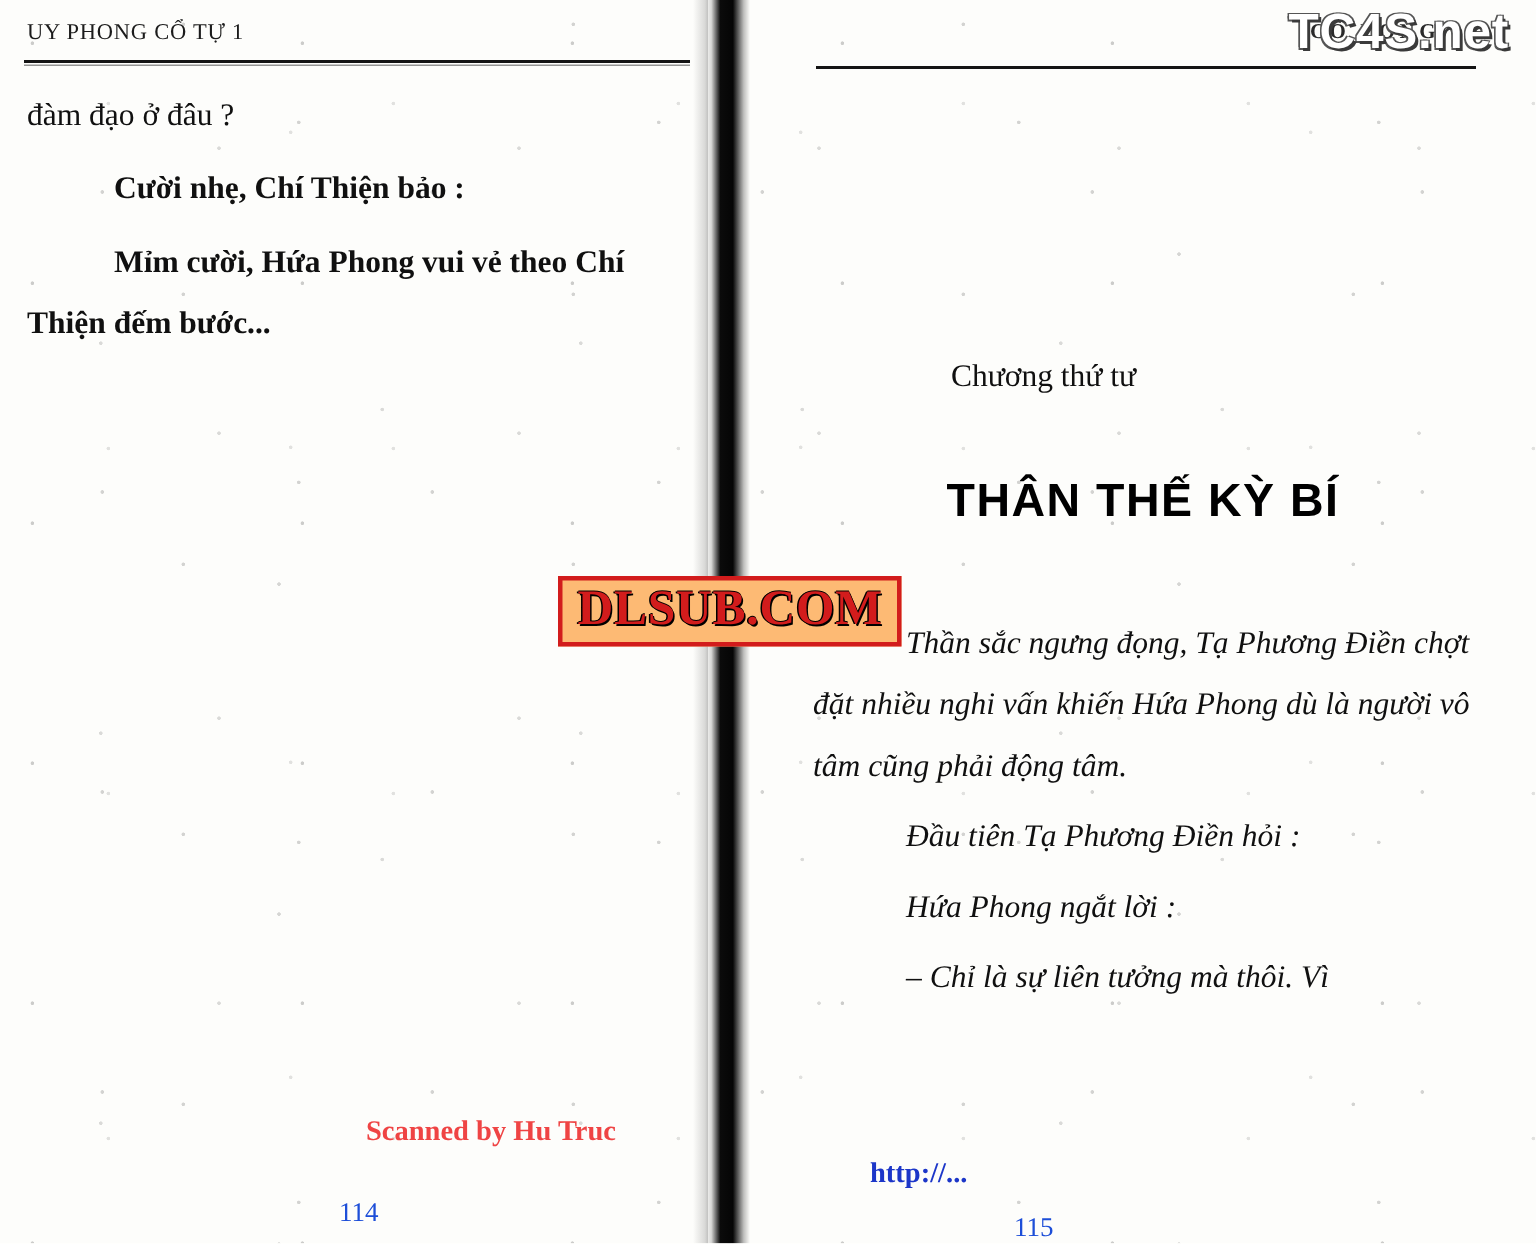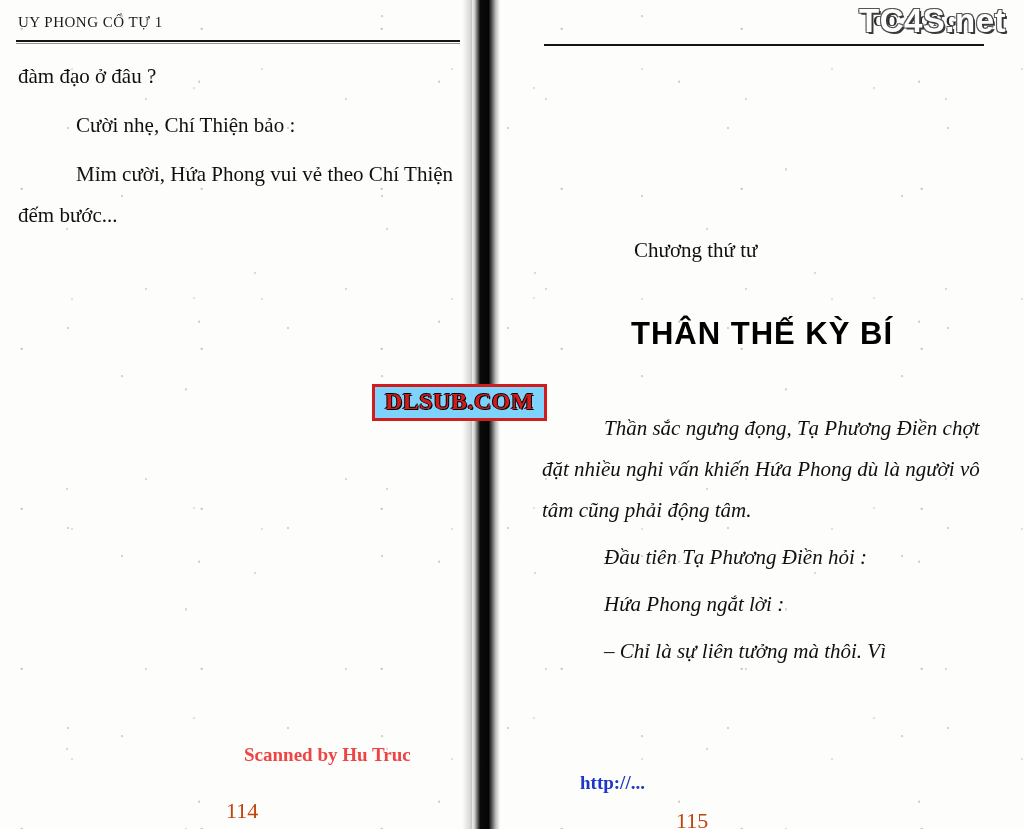--- a/index.html
+++ b/index.html
@@ -78,21 +78,21 @@
     background: rgba(20,20,20,.45);
   }
   .body-left {
     position: absolute;
     left: 18px; top: 56px; width: 440px;
     font-size: 21px;
     line-height: 41px;
     color: #101010;
   }
   .body-left p { margin: 0 0 8px 0; }
-  .indent { text-indent: 58px; }
+  .indent { text-indent: 58px; font-weight: bold; }
 
   
   .right-page { position: absolute; left: 500px; top: 0; width: 524px; height: 829px; border-radius: 16px; }
   .rule-right {
     position: absolute;
     left: 44px; top: 44px; width: 440px; height: 2px;
     background: #141414;
   }
   .author-mark {
     position: absolute;
@@ -124,22 +124,22 @@
     font-size: 21px;
     line-height: 41px;
     color: #101010;
   }
   .body-right p { margin: 0 0 6px 0; font-style: italic; }
   .indent-r { text-indent: 62px; }
 
   
   .folio {
     position: absolute;
-    font-size: 22px;
-    color: #c2410c;
+    font-size: 18px;
+    color: #1d4ed8;
     font-family: "Liberation Serif", serif;
   }
   .folio-left { left: 226px; top: 798px; }
   .folio-right { left: 676px; top: 808px; }
 
   .scanned-by {
     position: absolute;
     left: 244px; top: 744px;
     font-family: "Liberation Serif", serif;
     font-weight: bold;
@@ -154,26 +154,26 @@
     font-size: 19px;
     color: #1c36c8;
     white-space: nowrap;
   }
 
   
   .wm-dlsub {
     position: absolute;
     left: 372px; top: 384px;
     padding: 2px 10px 4px 10px;
-    background: #7dd3fc;
+    background: #fdba74;
     border: 3px solid #d21c1c;
     color: #d21c1c;
     font-family: "Liberation Serif", serif;
     font-weight: bold;
-    font-size: 24px;
+    font-size: 33px;
     letter-spacing: .5px;
     text-shadow: 1px 1px 0 #000, -1px 0 0 #000, 0 -1px 0 #000;
     line-height: 1.05;
     text-align: center;
   }
   .wm-tc4s {
     position: absolute;
     right: 18px; top: 2px;
     font-family: "Liberation Sans", sans-serif;
     font-weight: bold;

